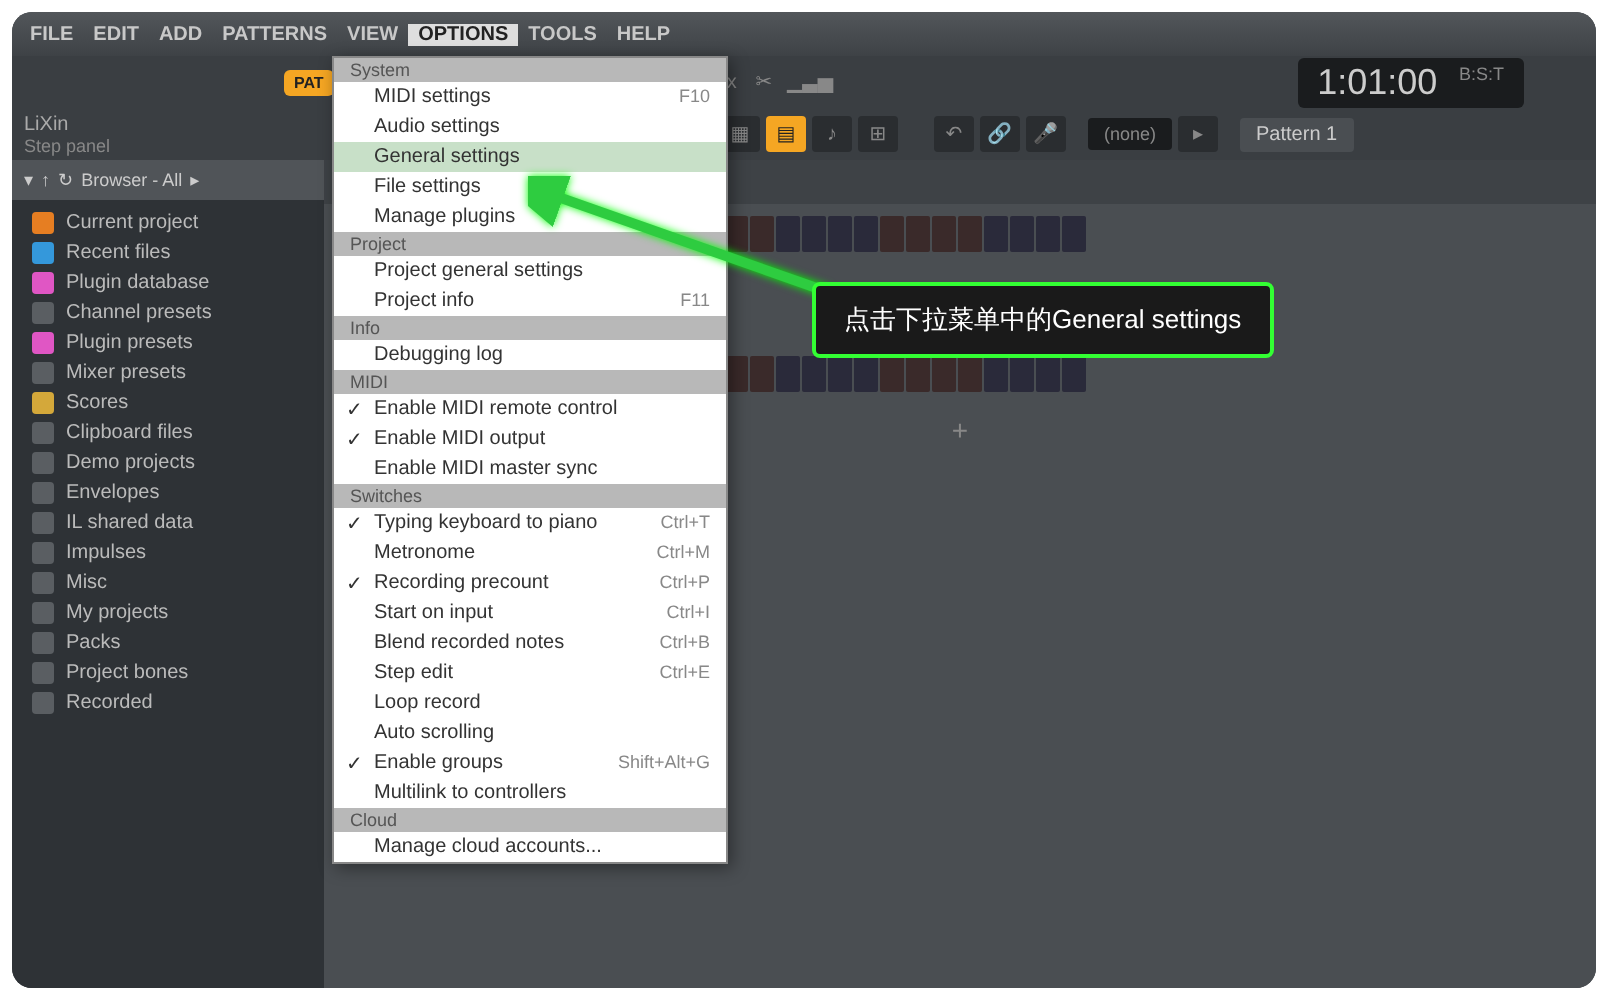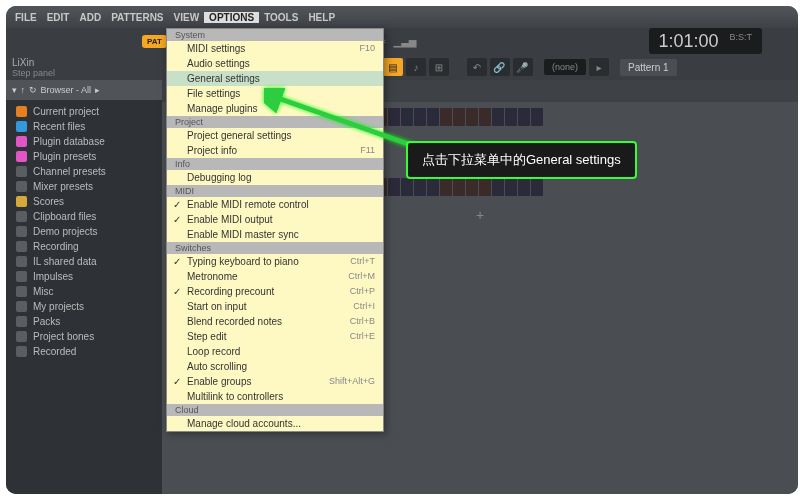--- a/index.html
+++ b/index.html
@@ -37,21 +37,21 @@
 .led{width:9px;height:9px;border-radius:50%;background:#5fb85f;border:1px solid #222}
 .led.off{background:#333}
 .knob{width:14px;height:14px;border-radius:50%;background:radial-gradient(#555,#333);border:1px solid #222}
 .num{width:16px;height:18px;background:#2a2d30;color:#888;font-size:9px;display:flex;align-items:center;justify-content:center;border-radius:2px}
 .track-name{width:82px;height:20px;background:#5a5e62;color:#ccc;font-size:10px;display:flex;align-items:center;padding:0 6px;border-radius:2px}
 .steps{display:flex;gap:1px}
 .step{width:12px;height:18px;background:#3a2a2a;border-radius:1px}
 .step.b{background:#2a2a3a}
 .step.on{background:#4a6a4a;border:1px solid #6f6}
 .plus-row{height:26px;display:flex;align-items:center;justify-content:center;color:#888;font-size:14px}
-.dropdown{position:absolute;top:22px;left:160px;width:218px;background:#fef9c3;border:1px solid #888;box-shadow:2px 2px 8px rgba(0,0,0,0.4);z-index:100;font-size:10px}
+.dropdown{position:absolute;top:22px;left:160px;width:198px;background:#ffffff;border:1px solid #888;box-shadow:2px 2px 8px rgba(0,0,0,0.4);z-index:100;font-size:10px}
 .dd-sec{background:#b8b8b8;color:#555;padding:1px 8px;font-size:9px}
 .dd-item{padding:2px 8px 2px 20px;color:#333;display:flex;justify-content:space-between;cursor:pointer;position:relative}
 .dd-item.hl{background:#c8e0c8}
 .dd-item .chk{position:absolute;left:6px;color:#333}
 .dd-item .sc{color:#888;font-size:9px}
 .arrow{position:absolute;top:82px;left:258px;z-index:200}
 .arrow svg{filter:drop-shadow(0 0 2px #0f0)}
 .annot{position:absolute;top:135px;left:400px;background:#1a1a1a;border:2px solid #3f3;color:#fff;font-size:13px;font-weight:normal;padding:8px 14px;border-radius:4px;z-index:200}
 </style>
 </head>
@@ -118,46 +118,46 @@
           </div>
           <div class="br-item">
             <span class="br-ico c-bl"></span>
             <span>Recent files</span>
           </div>
           <div class="br-item">
             <span class="br-ico c-pi"></span>
             <span>Plugin database</span>
           </div>
           <div class="br-item">
+            <span class="br-ico c-gr"></span>
+            <span>Channel presets</span>
+          </div>
+          <div class="br-item">
             <span class="br-ico c-pi"></span>
             <span>Plugin presets</span>
           </div>
           <div class="br-item">
             <span class="br-ico c-gr"></span>
-            <span>Channel presets</span>
-          </div>
-          <div class="br-item">
-            <span class="br-ico c-gr"></span>
             <span>Mixer presets</span>
           </div>
           <div class="br-item">
             <span class="br-ico c-ye"></span>
             <span>Scores</span>
           </div>
           <div class="br-item">
             <span class="br-ico c-gr"></span>
             <span>Clipboard files</span>
           </div>
           <div class="br-item">
             <span class="br-ico c-gr"></span>
             <span>Demo projects</span>
           </div>
           <div class="br-item">
             <span class="br-ico c-gr"></span>
-            <span>Recording</span>
+            <span>Envelopes</span>
           </div>
           <div class="br-item">
             <span class="br-ico c-gr"></span>
             <span>IL shared data</span>
           </div>
           <div class="br-item">
             <span class="br-ico c-gr"></span>
             <span>Impulses</span>
           </div>
           <div class="br-item">

